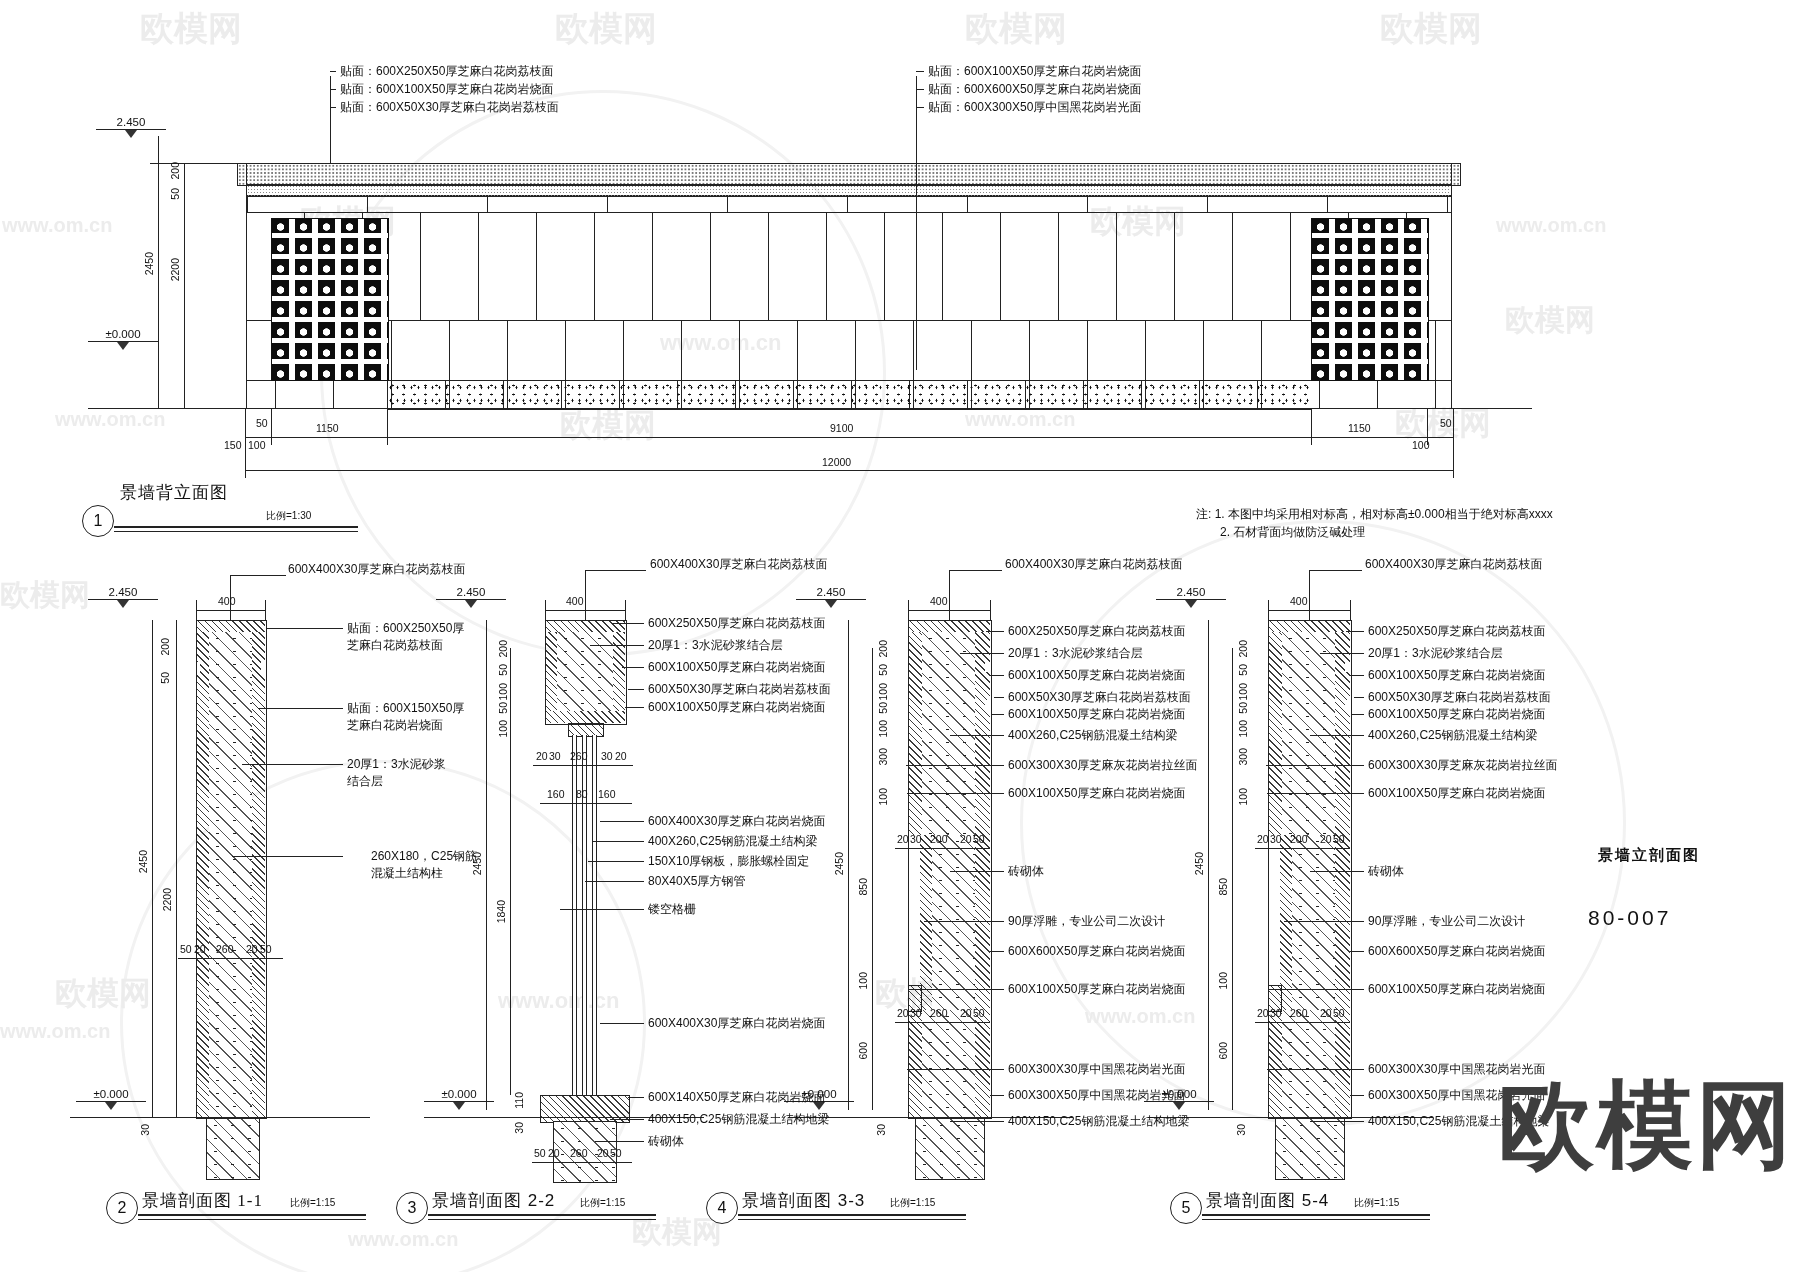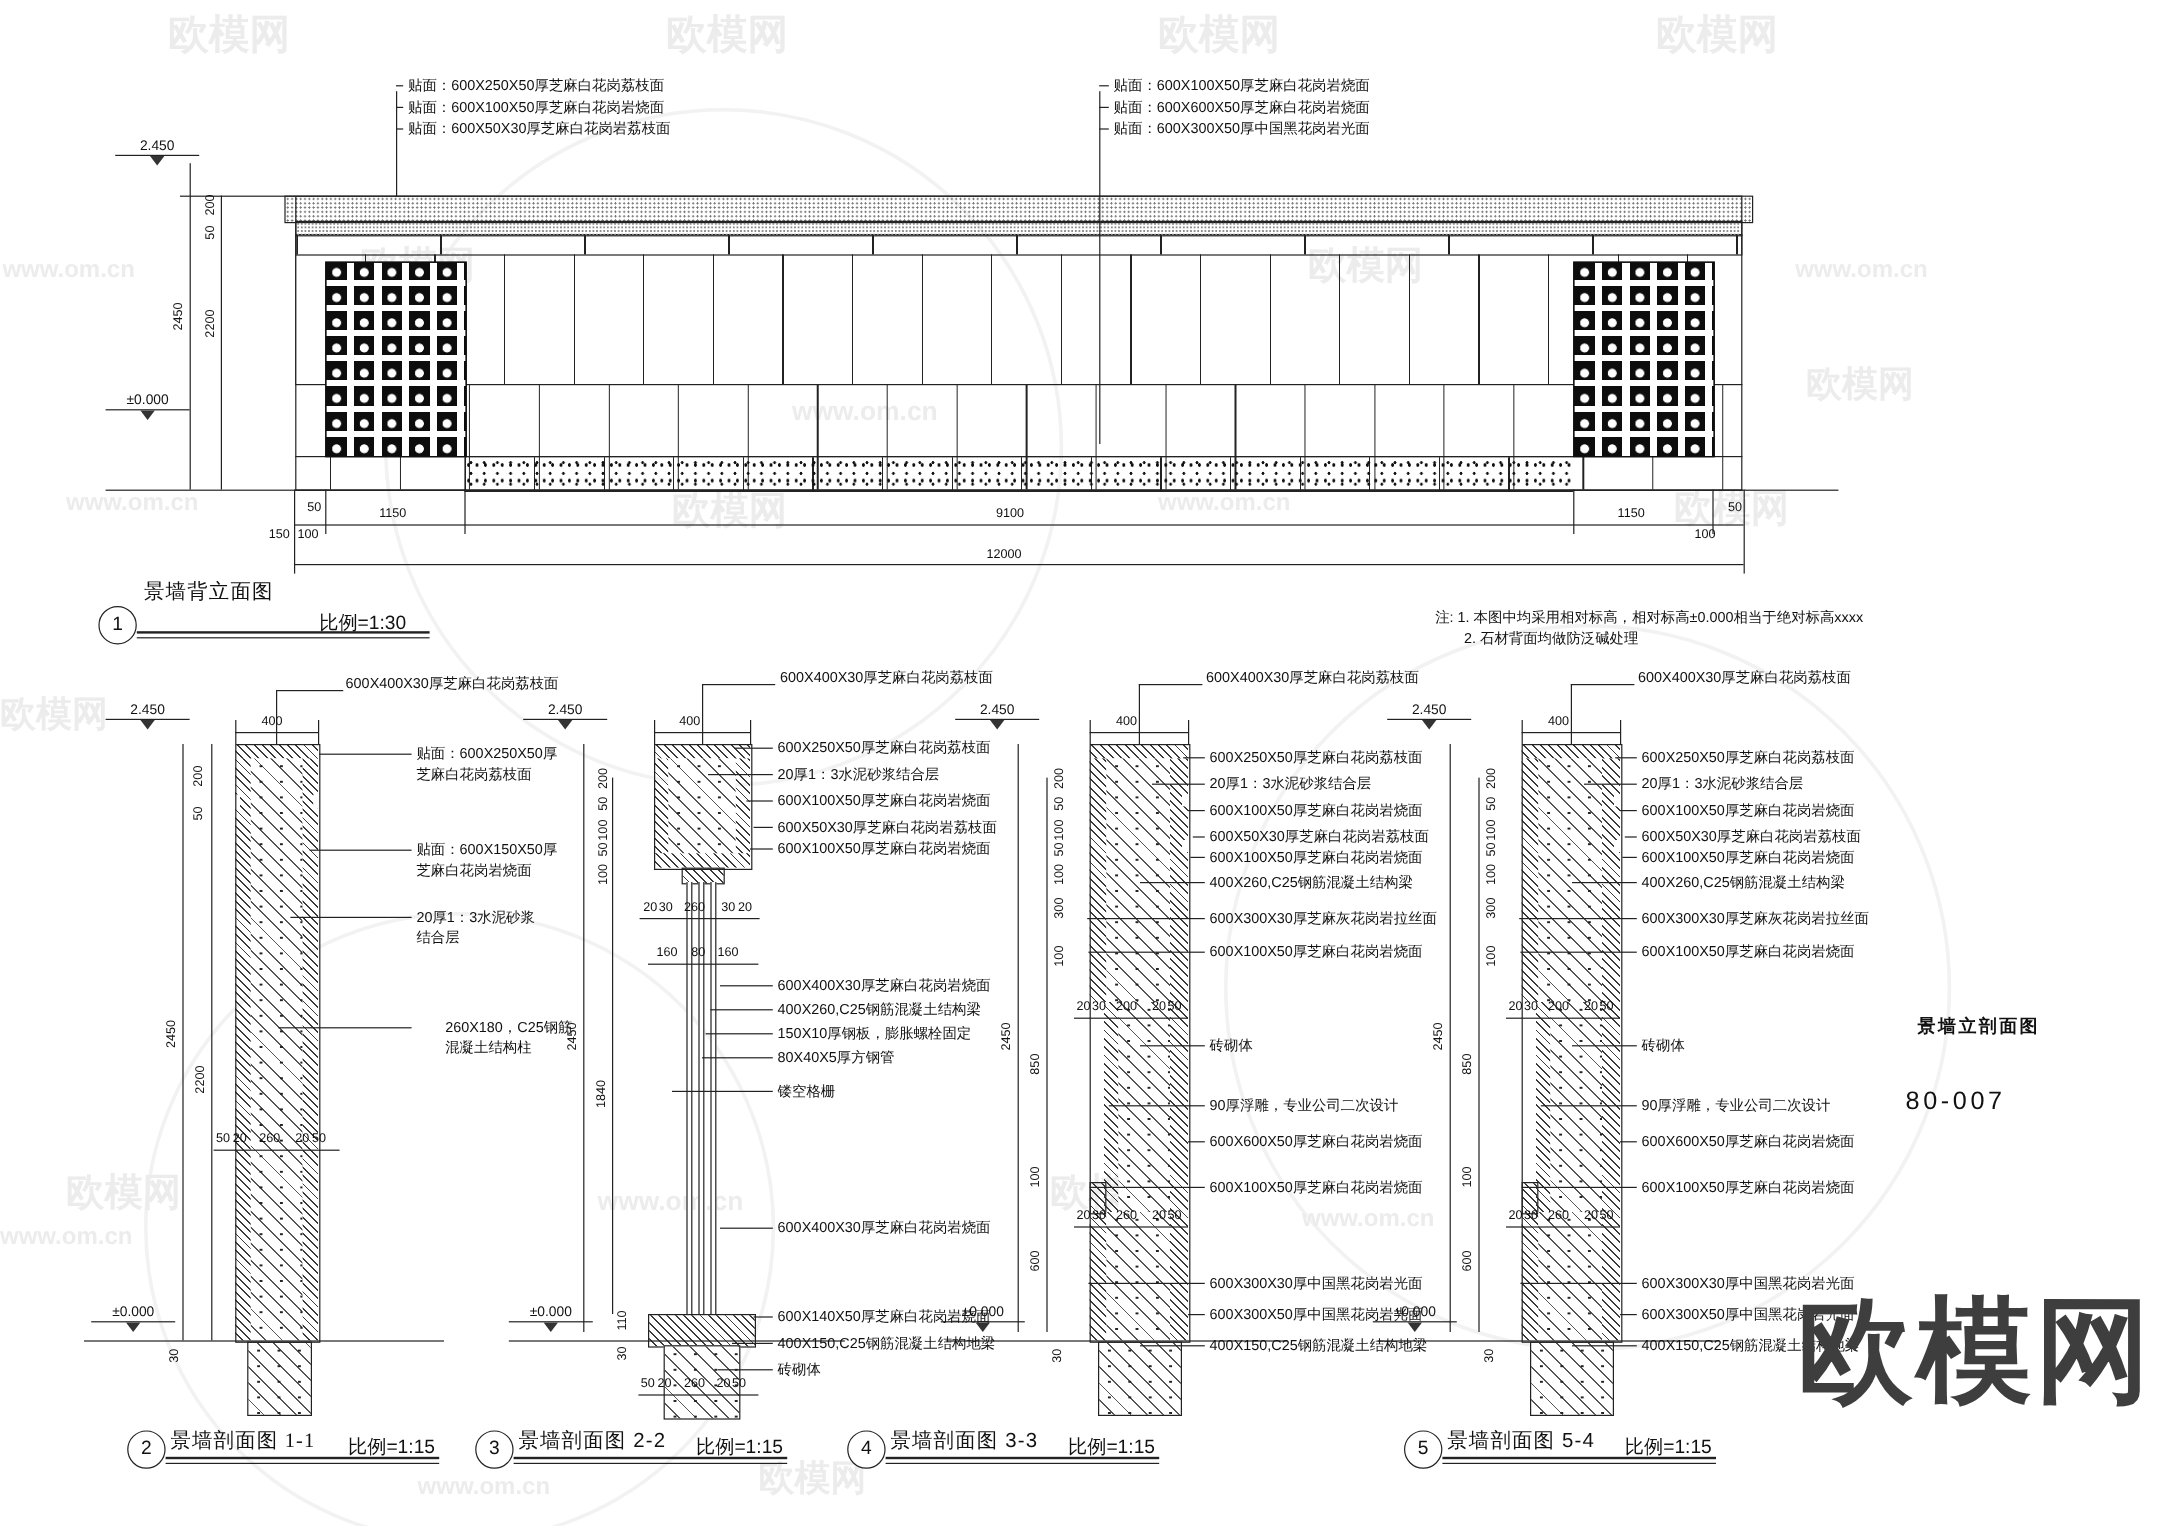--- a/index.html
+++ b/index.html
@@ -30,21 +30,21 @@
   .bandJ{position:absolute;z-index:2;border:1px solid #222;background-image:repeating-linear-gradient(90deg,#222 0 1px,transparent 1px 120px);}
   .lattice{position:absolute;z-index:3;border:1px solid #111;background-color:#0d0d0d;
     background-image:radial-gradient(circle at 8.5px 8px,#fff 3.4px,transparent 4px),
       repeating-linear-gradient(0deg,transparent 0 16px,#fff 16px 21px),
       repeating-linear-gradient(90deg,transparent 0 17px,#fff 17px 23px);
     background-size:23px 21px,auto auto,auto auto;}
   .post{position:absolute;z-index:3;width:3px;background:#fff;border-left:1px solid #222;border-right:1px solid #222;}
   .white{position:absolute;background:#fff;z-index:4;}
   .tnum{position:absolute;width:30px;height:30px;border:1.7px solid #222;border-radius:50%;text-align:center;line-height:30px;font-size:16px;background:#fff;z-index:6;}
   .ttitle{position:absolute;font-size:17px;color:#111;z-index:6;white-space:nowrap;letter-spacing:1px;}
-  .tscale{position:absolute;font-size:16px;color:#111;z-index:6;white-space:nowrap;}
+  .tscale{position:absolute;font-size:10px;color:#111;z-index:6;white-space:nowrap;}
   .tline{position:absolute;height:3px;border-top:2.4px solid #222;border-bottom:1px solid #222;z-index:6;}
   
   #brand-name{position:absolute;left:1498px;top:1062px;font-size:96px;font-weight:bold;color:#3e3e3e;letter-spacing:3px;z-index:7;}
   #brand-id{position:absolute;left:1506px;top:1172px;font-size:52px;font-weight:bold;color:#3e3e3e;z-index:7;}
   .note{position:absolute;font-size:12px;z-index:6;white-space:nowrap;}
   .sideT{position:absolute;font-size:15px;font-weight:bold;letter-spacing:2px;z-index:6;}
   .sideC{position:absolute;font-size:21px;letter-spacing:3px;z-index:6;}
 </style>
 </head>
 <body>

